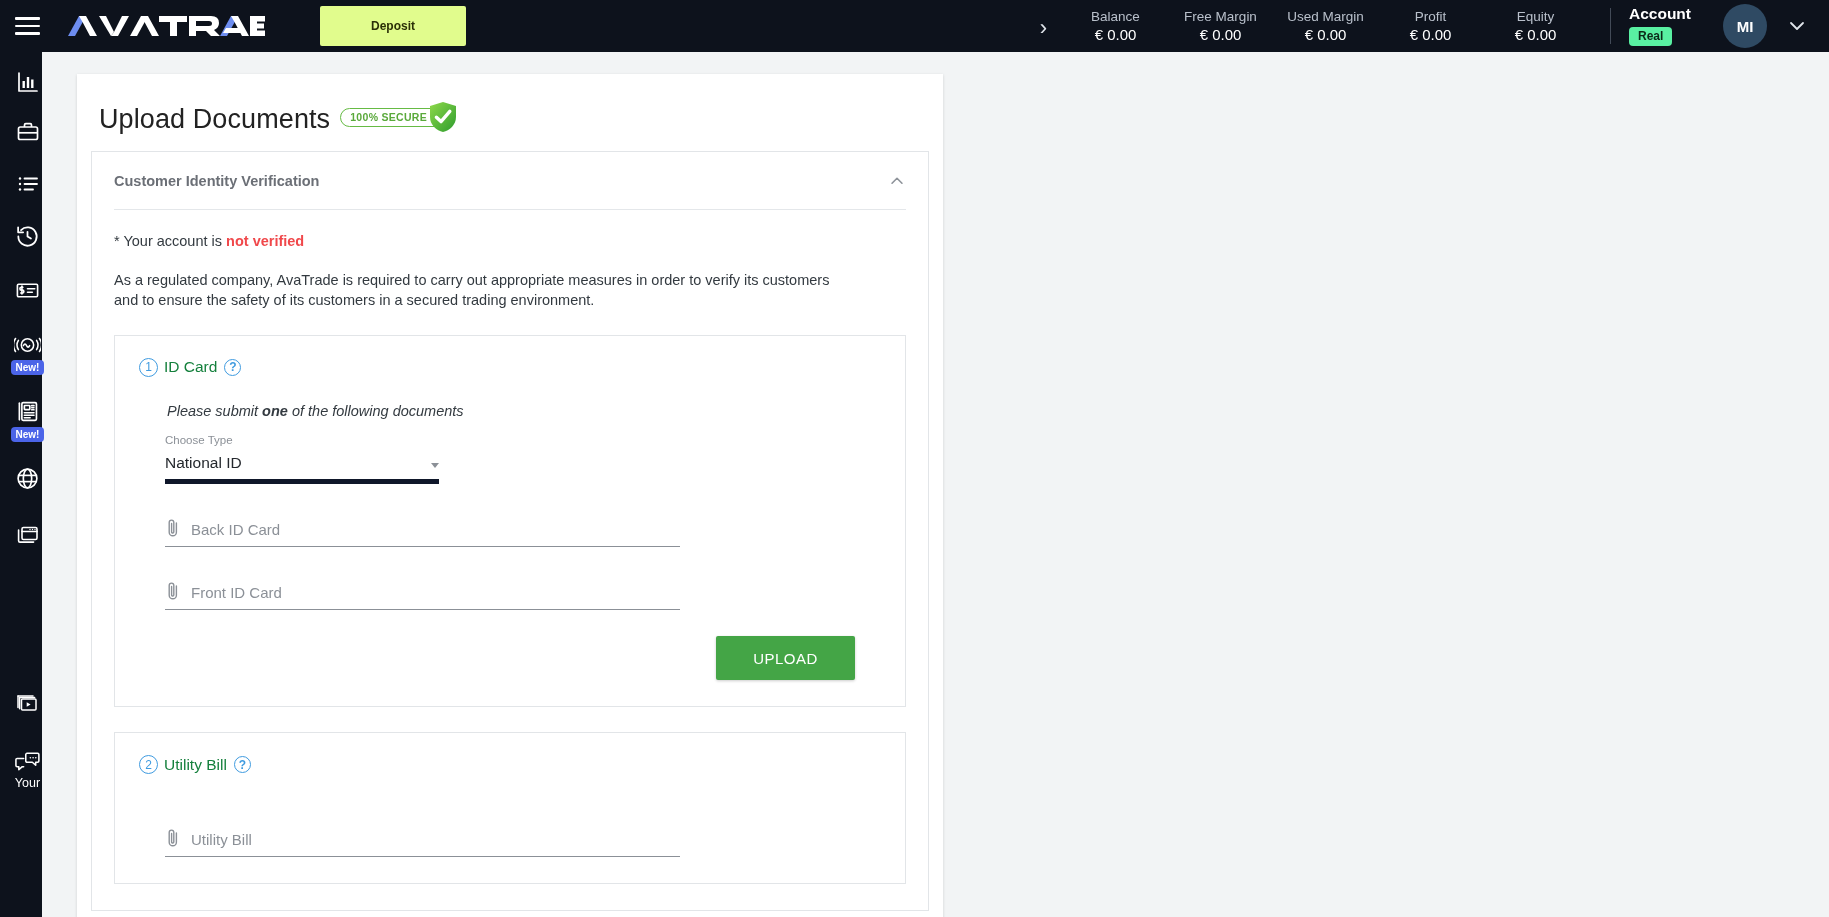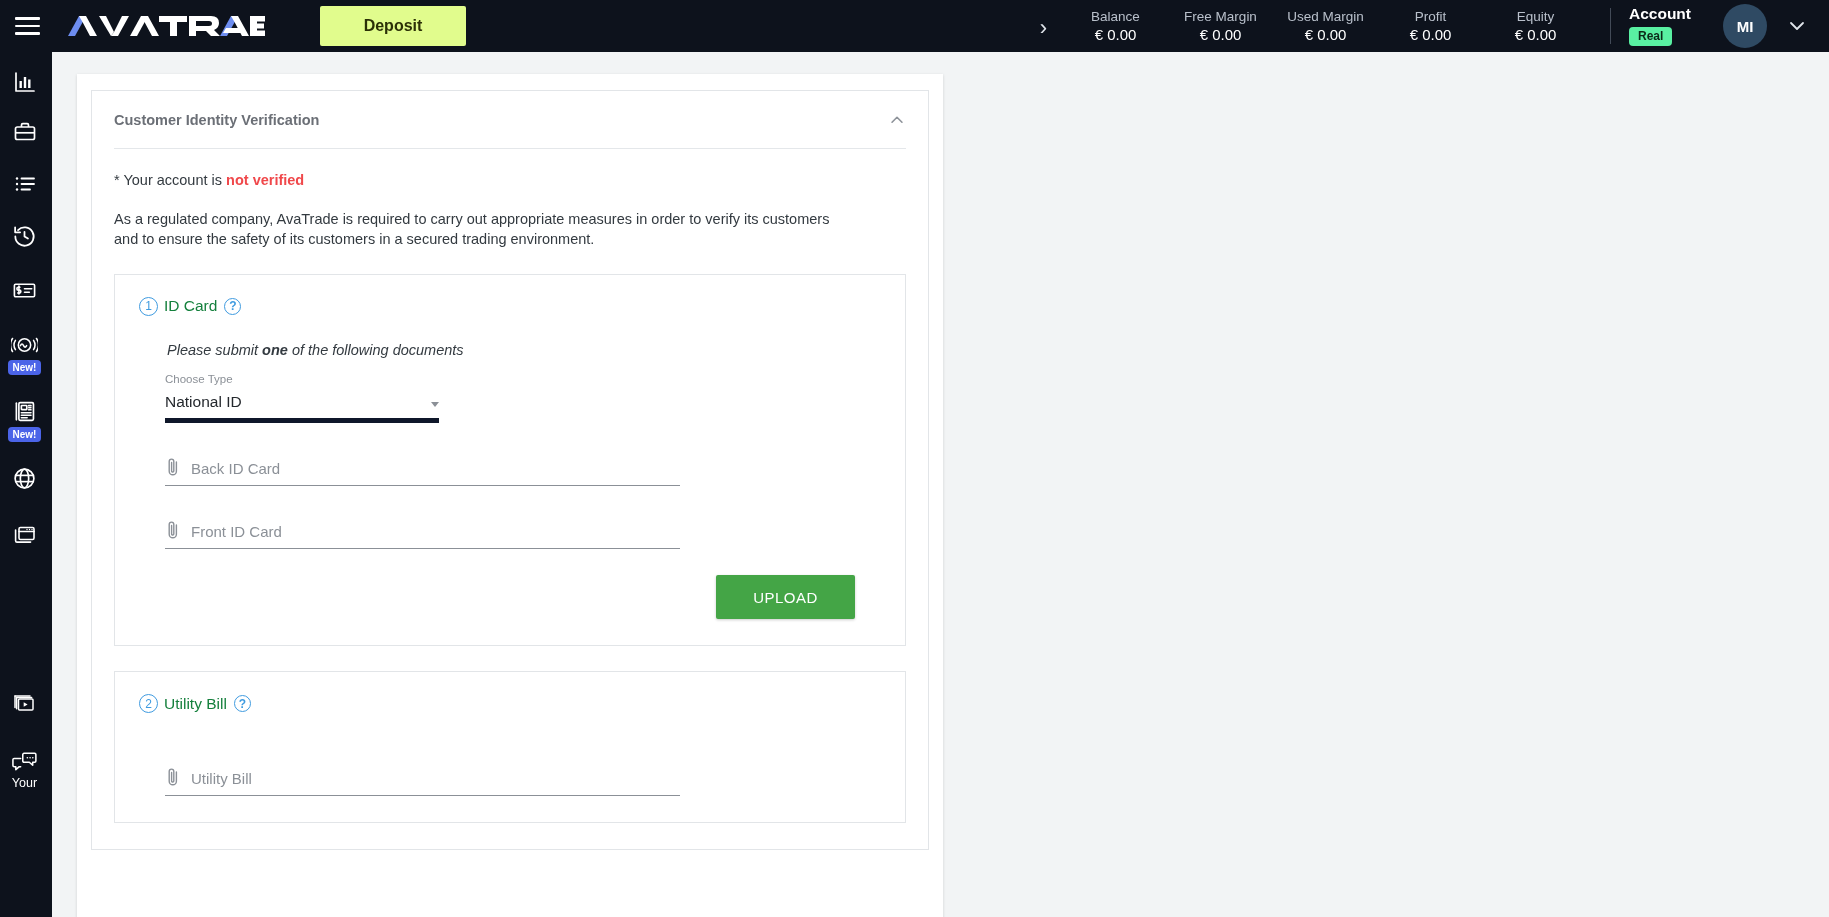--- a/index.html
+++ b/index.html
@@ -26,21 +26,21 @@
   .hamburger span { display: block; width: 25px; height: 2.6px; background: #ffffff; border-radius: 1px; }
 
   .brand { margin-left: 11px; display: flex; align-items: center; height: 52px; }
   .brand svg { display: block; }
 
   .deposit-btn {
     margin-left: 54px;
     width: 146px; height: 40px;
     background: #e1fc8d; color: #2b3007;
     border: none; border-radius: 2px;
-    font-size: 16px; font-weight: 700;
+    font-size: 12px; font-weight: 700;
     font-family: "Liberation Sans", sans-serif;
     cursor: pointer;
     display: flex; align-items: center; justify-content: center;
   }
 
   .topbar-spacer { flex: 1 1 auto; }
 
   .acct-arrow {
     color: #dfe4ea; font-size: 22px; line-height: 1;
     padding: 0 16px 0 0; cursor: pointer; font-weight: 300;
@@ -72,23 +72,23 @@
     background: #2f4a63; color: #ffffff;
     display: flex; align-items: center; justify-content: center;
     font-size: 15px; font-weight: 700;
     margin-left: 32px;
     cursor: pointer;
   }
   .chev-down { margin: 0 22px 0 20px; cursor: pointer; display:flex; align-items:center; }
 
   
   .sidebar {
-    position: absolute; top: 52px; left: 0; width: 52px; height: 865px;
+    position: absolute; top: 52px; left: 0; width: 42px; height: 865px;
     background: #0d121c;
-    display: flex; flex-direction: column; align-items: flex-end;
+    display: flex; flex-direction: column; align-items: flex-start;
     z-index: 15;
   }
   .side-item {
     width: 55px; position: relative;
     display: flex; flex-direction: column; align-items: center;
     cursor: pointer; color: #ffffff;
     padding-top: 4px;
   }
   .side-item svg { display: block; }
   .new-pill {
@@ -425,20 +425,38 @@
         </svg>
       </span>
       <span class="chat-label">Your</span>
     </div>
   </div>
 
   <div class="main">
 
     <div class="page-card">
 
+      <div class="page-title-row">
+        <div class="page-title">Upload Documents</div>
+        <div class="secure-badge">
+          <div class="secure-pill">100% SECURE</div>
+          <span class="secure-shield">
+            <svg width="30" height="32" viewBox="0 0 30 32">
+              <defs>
+                <linearGradient id="shg" x1="0" y1="0" x2="1" y2="1">
+                  <stop offset="0%" stop-color="#8ed94a"></stop>
+                  <stop offset="100%" stop-color="#2e9c2e"></stop>
+                </linearGradient>
+              </defs>
+              <path d="M15 1 L28 5 V16 C28 24 21.5 29.5 15 31 C8.5 29.5 2 24 2 16 V5 Z" fill="url(#shg)"></path>
+              <path d="M8.4 16.2 L13 20.6 L21.8 10.4" stroke="#ffffff" stroke-width="3.4" fill="none" stroke-linecap="round" stroke-linejoin="round"></path>
+            </svg>
+          </span>
+        </div>
+      </div>
 
       <div class="panel">
 
         <div class="panel-head">
           <div class="ptitle">Customer Identity Verification</div>
           <div class="chev-up">
             <svg width="18" height="18" viewBox="0 0 20 20">
                 <path d="M4.5 12.5 L10 7 L15.5 12.5" stroke="#8e939a" stroke-width="1.8" fill="none" stroke-linecap="round" stroke-linejoin="round"></path>
               </svg>
           </div>

